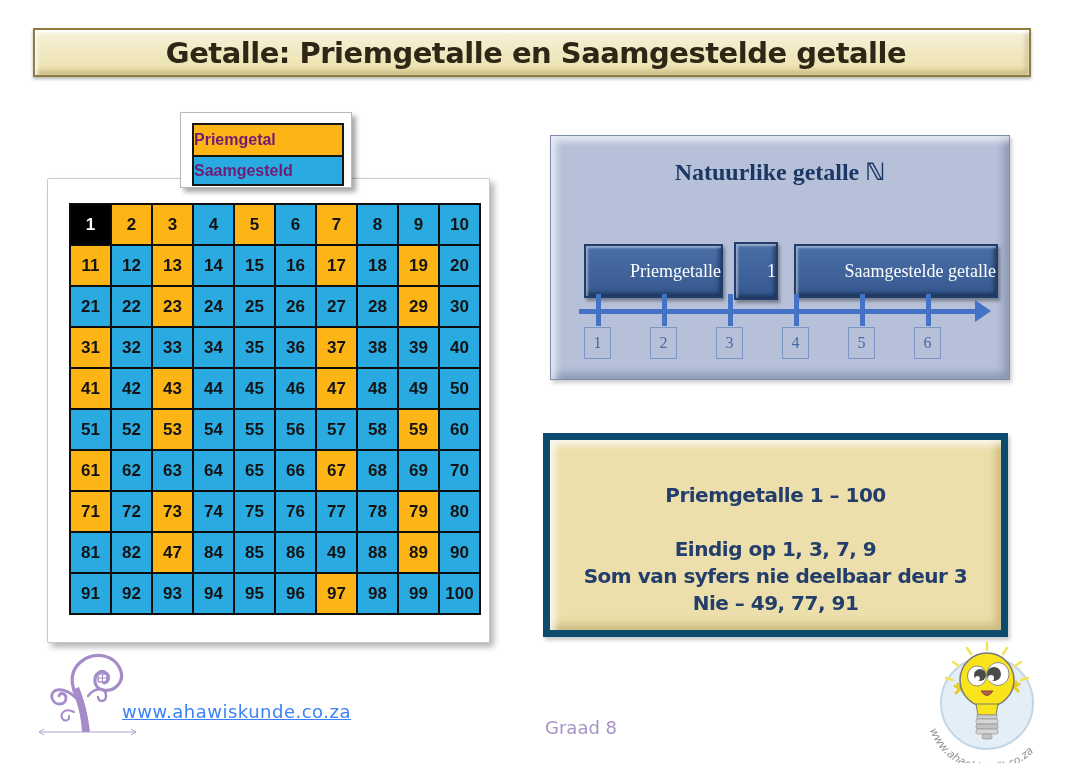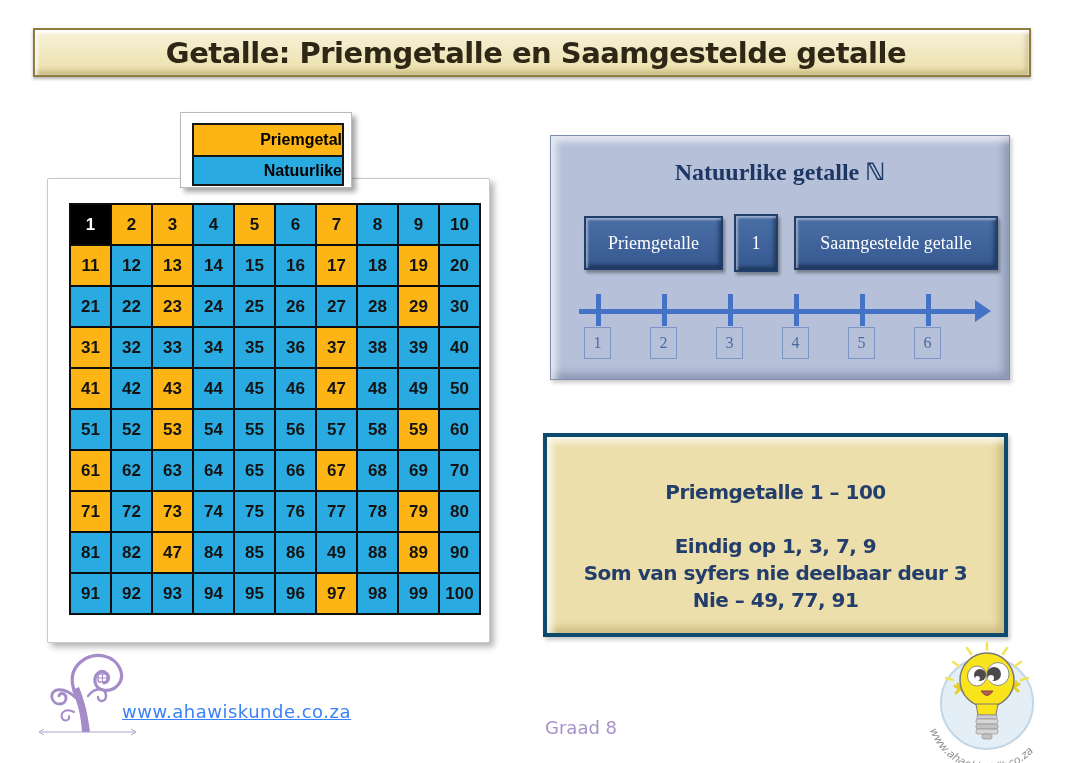--- a/index.html
+++ b/index.html
@@ -12,22 +12,22 @@
     border:2px solid #8f7d3f;
     box-shadow:inset 0 3px 3px rgba(255,255,255,.95), inset 3px 0 3px rgba(255,255,255,.6),
                inset -3px -4px 5px rgba(130,110,50,.35), 0 2px 3px rgba(0,0,0,.3);
     display:flex;align-items:center;justify-content:center;padding-left:8px;}
   .banner span{font:bold 29px "DejaVu Sans",sans-serif;color:#2f2716;letter-spacing:-0.5px;}
 
   
   .legend{position:absolute;left:180px;top:112px;width:172px;height:76px;background:#fff;
     border:1px solid #b9b9b9;box-shadow:4px 4px 5px rgba(0,0,0,.35);z-index:5;
     padding:10px 0 0 11px;box-sizing:border-box;}
-  .legend-row{width:148px;display:flex;align-items:center;justify-content:flex-end;
-    font:bold 16px "Liberation Sans",sans-serif;color:#000000;}
+  .legend-row{width:148px;display:flex;align-items:center;justify-content:flex-start;
+    font:bold 16px "Liberation Sans",sans-serif;color:#701a75;}
   .legend-prime{height:30px;background:#fdb515;border:2px solid #151515;}
   .legend-comp{height:27px;background:#29abe2;border:2px solid #151515;border-top:0;}
 
   
   .grid-card{position:absolute;left:47px;top:178px;width:441px;height:463px;background:#ffffff;
     border:1px solid #c9c9c9;border-radius:2px;box-shadow:4px 4px 6px rgba(0,0,0,.3);}
   .grid{position:absolute;left:21px;top:24px;display:grid;
     grid-template-columns:repeat(10,41px);grid-auto-rows:41px;border:1px solid #0d0d0d;}
   .cell{display:flex;align-items:center;justify-content:center;border:1px solid #0d0d0d;
     font:bold 17px "Liberation Sans",sans-serif;color:#131313;box-sizing:border-box;}
@@ -35,41 +35,41 @@
   .cell.comp{background:#29abe2;}
   .cell.one{background:#000000;color:#ffffff;}
 
   
   .panel{position:absolute;left:550px;top:135px;width:458px;height:243px;background:#b6c0d8;
     border:1px solid #7e8cad;
     box-shadow:inset 5px 5px 7px rgba(255,255,255,.7), inset -5px -5px 9px rgba(65,80,120,.4),
                2px 3px 4px rgba(0,0,0,.2);}
   .panel-title{position:absolute;left:0;top:22px;width:100%;text-align:center;
     font:bold 24px "Liberation Serif","DejaVu Serif","DejaVu Sans",serif;color:#1d3764;}
-  .btn{position:absolute;display:flex;align-items:center;justify-content:center;
+  .btn{position:absolute;display:flex;align-items:center;justify-content:flex-end;
     background:linear-gradient(#4a6ea6,#35598f);border:2px solid #203e69;
     box-shadow:inset 2px 2px 2px rgba(255,255,255,.45), inset -2px -3px 4px rgba(8,22,48,.55),
                2px 3px 3px rgba(0,0,0,.35);
-    color:#ffffff;font:18px "Liberation Serif","DejaVu Serif",serif;}
+    color:#ffffff;font:18px "Liberation Serif","DejaVu Serif",serif;margin-top:28px;}
   .btn-prime{left:33px;top:80px;width:135px;height:50px;}
   .btn-one{left:183px;top:78px;width:40px;height:54px;}
   .btn-comp{left:243px;top:80px;width:200px;height:50px;}
 
   .numberline{position:absolute;left:0;top:0;width:100%;height:100%;}
   .nl-line{position:absolute;left:28px;top:173px;width:398px;height:5px;background:#4472c4;}
   .nl-arrow{position:absolute;left:424px;top:164px;width:0;height:0;
     border-left:16px solid #4472c4;border-top:11px solid transparent;border-bottom:11px solid transparent;}
   .nl-tick{position:absolute;top:158px;width:5px;height:32px;background:#4472c4;}
   .nl-box{position:absolute;top:191px;width:27px;height:32px;border:1px solid #7b96c6;
     display:flex;align-items:center;justify-content:center;box-sizing:border-box;
     font:16px "Liberation Serif","DejaVu Serif",serif;color:#4a6aa2;}
 
   
   .infobox{position:absolute;left:543px;top:433px;width:465px;height:204px;background:#ecdfab;
-    border:4px solid #0c4a6e;
+    border:7px solid #0c4a6e;
     box-shadow:inset 5px 5px 7px rgba(255,255,255,.8), inset -5px -5px 9px rgba(150,125,55,.4),
                2px 3px 4px rgba(0,0,0,.22);
     padding-top:42px;box-sizing:border-box;}
   .info-line{text-align:center;font:bold 20px "DejaVu Sans",sans-serif;color:#233e6b;
     line-height:27px;letter-spacing:-0.5px;}
 
   
   .tree-logo{position:absolute;left:36px;top:652px;}
   .site-link{position:absolute;left:122px;top:701px;font:18px "DejaVu Sans",sans-serif;
     color:#3b82f6;text-decoration:underline;letter-spacing:.5px;}
@@ -83,21 +83,21 @@
 
   <div class="banner">
     <span>Getalle: Priemgetalle en Saamgestelde getalle</span>
   </div>
 
   <div class="legend">
     <div class="legend-row legend-prime">
       <span>Priemgetal</span>
     </div>
     <div class="legend-row legend-comp">
-      <span>Natuurlike</span>
+      <span>Saamgesteld</span>
     </div>
   </div>
 
   <div class="grid-card">
     <div class="grid">
         <div class="cell one">1</div>
         <div class="cell prime">2</div>
         <div class="cell prime">3</div>
         <div class="cell comp">4</div>
         <div class="cell prime">5</div>

